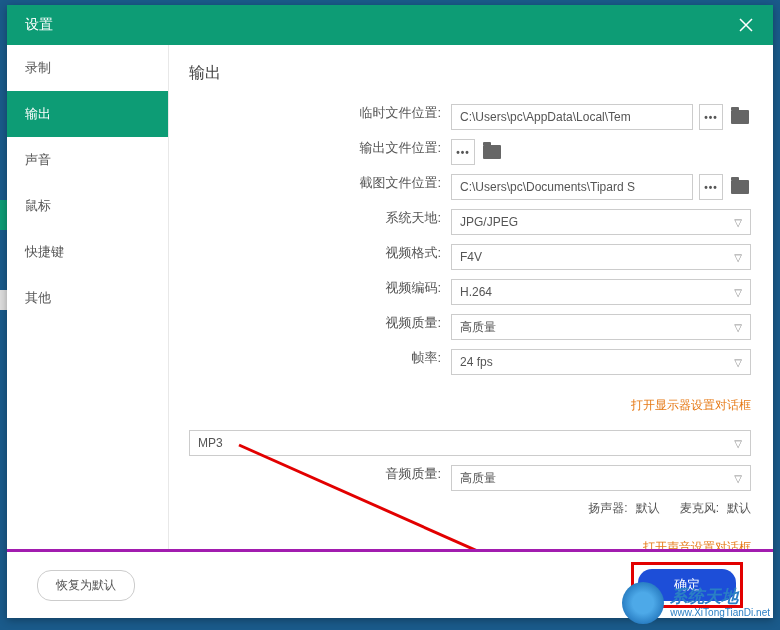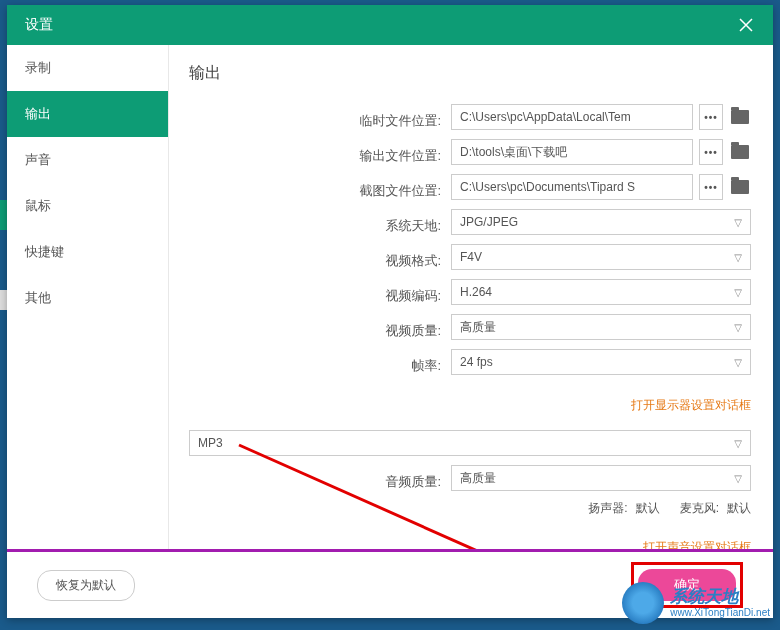--- a/index.html
+++ b/index.html
@@ -13,42 +13,42 @@
     
     .body { flex: 1; display: flex; overflow: hidden; }
     
     .sidebar { width: 162px; background: #fff; border-right: 1px solid #e8e8e8; }
     .sidebar-item { padding: 14px 18px; color: #555; cursor: pointer; font-size: 13px; }
     .sidebar-item.active { background: #0d9c75; color: #fff; }
     
     .content { flex: 1; padding: 18px 22px 10px 20px; overflow-y: auto; position: relative; }
     .section-title { font-size: 16px; color: #444; margin-bottom: 20px; font-weight: normal; }
     
-    .form-row { display: flex; align-items: flex-end; margin-bottom: 9px; }
+    .form-row { display: flex; align-items: flex-start; margin-bottom: 9px; }
     .form-label { width: 262px; text-align: right; color: #555; padding-right: 10px; font-size: 13px; }
     .form-control-wrap { flex: 1; display: flex; align-items: center; gap: 6px; }
     
     .text-input { flex: 1; height: 26px; border: 1px solid #ccc; padding: 0 8px; font-size: 12px; color: #555; background: #fff; }
     .select-input { flex: 1; height: 26px; border: 1px solid #ccc; padding: 0 8px; font-size: 12px; color: #555; background: #fff; display: flex; align-items: center; justify-content: space-between; cursor: pointer; }
     .chevron { color: #888; font-size: 10px; }
     
     .dots-btn { width: 24px; height: 26px; border: 1px solid #ccc; background: #fff; display: flex; align-items: center; justify-content: center; cursor: pointer; font-weight: bold; color: #555; letter-spacing: 1px; font-size: 10px; }
     .folder-btn { width: 22px; height: 22px; display: flex; align-items: center; justify-content: center; cursor: pointer; }
     .folder-icon { width: 18px; height: 14px; background: #666; border-radius: 1px; position: relative; }
     .folder-icon::before { content: ''; position: absolute; top: -3px; left: 0; width: 8px; height: 3px; background: #666; border-radius: 1px 1px 0 0; }
     
     .link-row { display: flex; justify-content: flex-end; margin: 22px 0 16px 0; }
     .link-text { color: #e67a17; font-size: 12px; cursor: pointer; }
     
     .audio-info-row { display: flex; justify-content: flex-end; gap: 20px; margin: 8px 0 4px 0; color: #555; font-size: 12px; }
     .audio-info-item { display: flex; gap: 8px; }
     
     .footer { height: 69px; border-top: 3px solid #a21caf; display: flex; align-items: center; justify-content: space-between; padding: 0 30px; }
     .reset-btn { border: 1px solid #ccc; background: #fff; color: #555; padding: 6px 18px; border-radius: 14px; cursor: pointer; font-size: 12px; }
-    .ok-btn { border: none; background: #ec4899; color: #fff; padding: 7px 36px; border-radius: 14px; cursor: pointer; font-size: 13px; }
+    .ok-btn { border: none; background: #1d4ed8; color: #fff; padding: 7px 36px; border-radius: 14px; cursor: pointer; font-size: 13px; }
     .ok-highlight { border: 3px solid #e20000; padding: 4px; }
     
     .arrow-svg { position: absolute; top: 390px; left: 60px; pointer-events: none; }
     
     .watermark { position: absolute; bottom: 6px; right: 10px; display: flex; align-items: center; gap: 6px; pointer-events: none; }
     .wm-logo { width: 42px; height: 42px; border-radius: 50%; background: radial-gradient(circle, #4da9e8 35%, #2a7fc4 70%); position: relative; }
     .wm-text { display: flex; flex-direction: column; line-height: 1.2; }
     .wm-cn { color: #2a7fc4; font-size: 17px; font-weight: bold; font-style: italic; }
     .wm-en { color: #2a7fc4; font-size: 10px; }
     
@@ -94,21 +94,20 @@
           <div class="dots-btn">•••</div>
           <div class="folder-btn">
               <div class="folder-icon"></div>
             </div>
         </div>
       </div>
 
       <div class="form-row">
         <div class="form-label">输出文件位置:</div>
         <div class="form-control-wrap">
-          <input class="text-input" value="D:\tools\桌面\下载吧" style="">
           <div class="dots-btn">•••</div>
           <div class="folder-btn">
               <div class="folder-icon"></div>
             </div>
         </div>
       </div>
 
       <div class="form-row">
         <div class="form-label">截图文件位置:</div>
         <div class="form-control-wrap">

